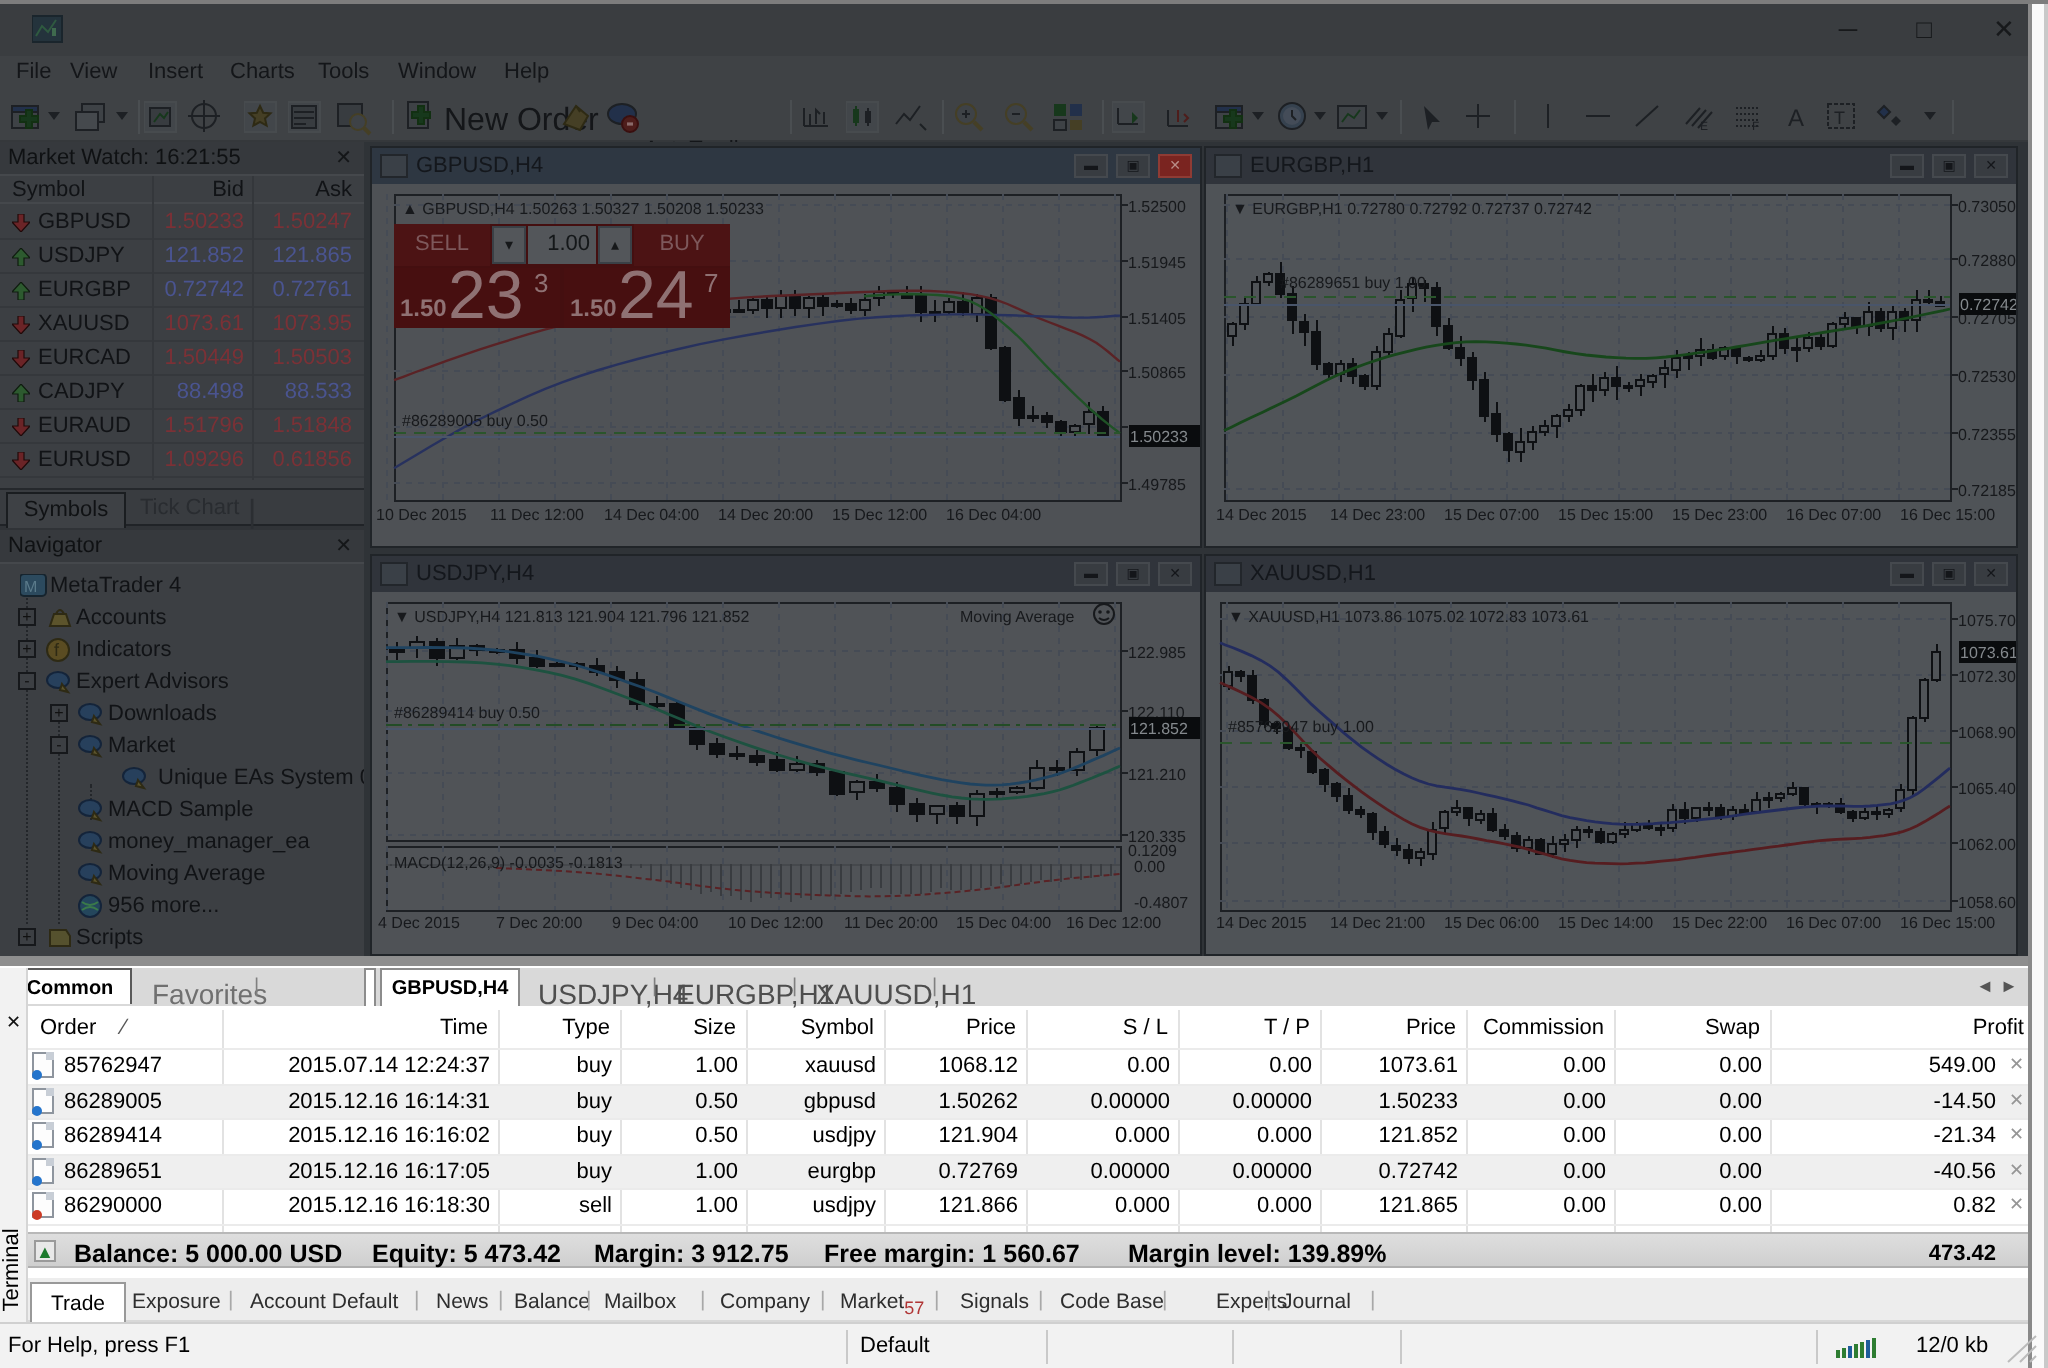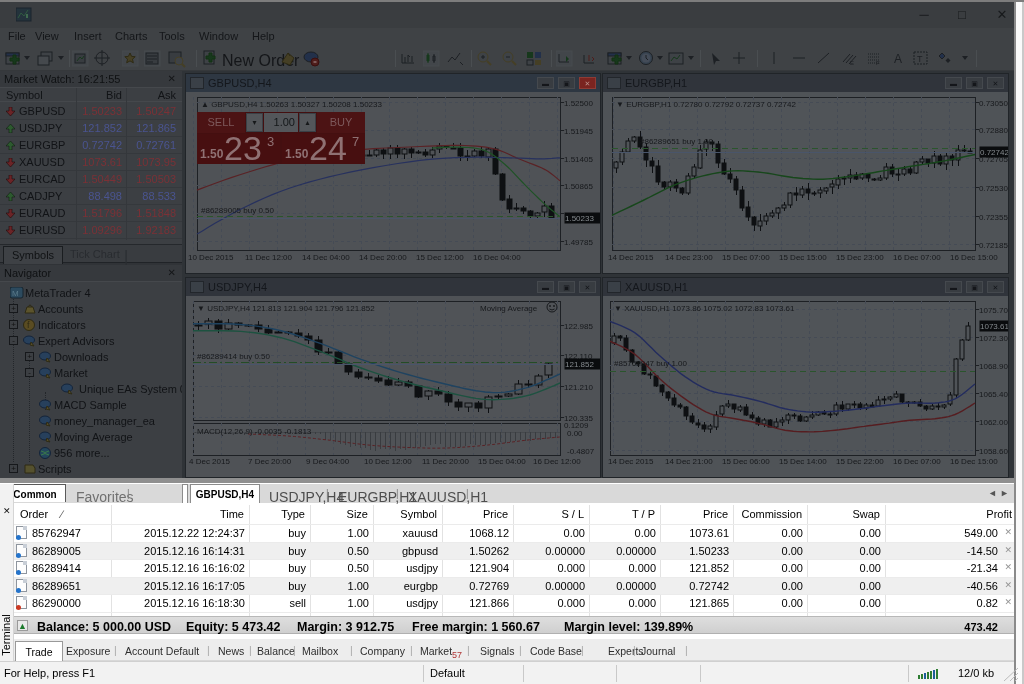--- a/index.html
+++ b/index.html
@@ -839,21 +839,21 @@
         <span class="c1">EURAUD</span>
         <span class="c2 red">1.51796</span>
         <span class="c3 red">1.51848</span>
       </div>
       <div class="mwrow" style="top:134px">
         <svg class="arr" width="9" height="9">
           <path d="M4.5,9L0,4h3V0h3v4h3z" fill="#6b2427" stroke="#200a0a" stroke-width="0.6"></path>
         </svg>
         <span class="c1">EURUSD</span>
         <span class="c2 red">1.09296</span>
-        <span class="c3 red">1.92183</span>
+        <span class="c3 red">0.61856</span>
       </div>
       <div class="mwsep" style="left:76px;height:152px;top:0"></div>
       <div class="mwsep" style="left:126px;height:152px;top:0"></div>
     </div>
   </div>
 <div id="mwtabs" class="abs">
     <div class="t1">Symbols</div>
     <div class="t2">Tick Chart</div>
     <span class="sep">|</span>
   </div>
@@ -1000,21 +1000,21 @@
       <span class="th" style="right:212px">Commission</span>
       <span class="th" style="right:134px">Swap</span>
       <span class="th" style="right:2px">Profit</span>
       <span class="th" style="left:47px;color:#555">∕</span>
     </div>
     <div class="throw" style="top:19px;">
       <div class="oic">
         <span class="fold"></span>
       </div>
       <span class="cell" style="left:18px">85762947</span>
-      <span class="cell" style="right:769px">2015.12.22 12:24:37</span>
+      <span class="cell" style="right:769px">2015.07.14 12:24:37</span>
       <span class="cell" style="right:708px">buy</span>
       <span class="cell" style="right:645px">1.00</span>
       <span class="cell" style="right:576px">xauusd</span>
       <span class="cell" style="right:505px">1068.12</span>
       <span class="cell" style="right:429px">0.00</span>
       <span class="cell" style="right:358px">0.00</span>
       <span class="cell" style="right:285px">1073.61</span>
       <span class="cell" style="right:211px">0.00</span>
       <span class="cell" style="right:133px">0.00</span>
       <span class="cell" style="right:16px">549.00</span>

